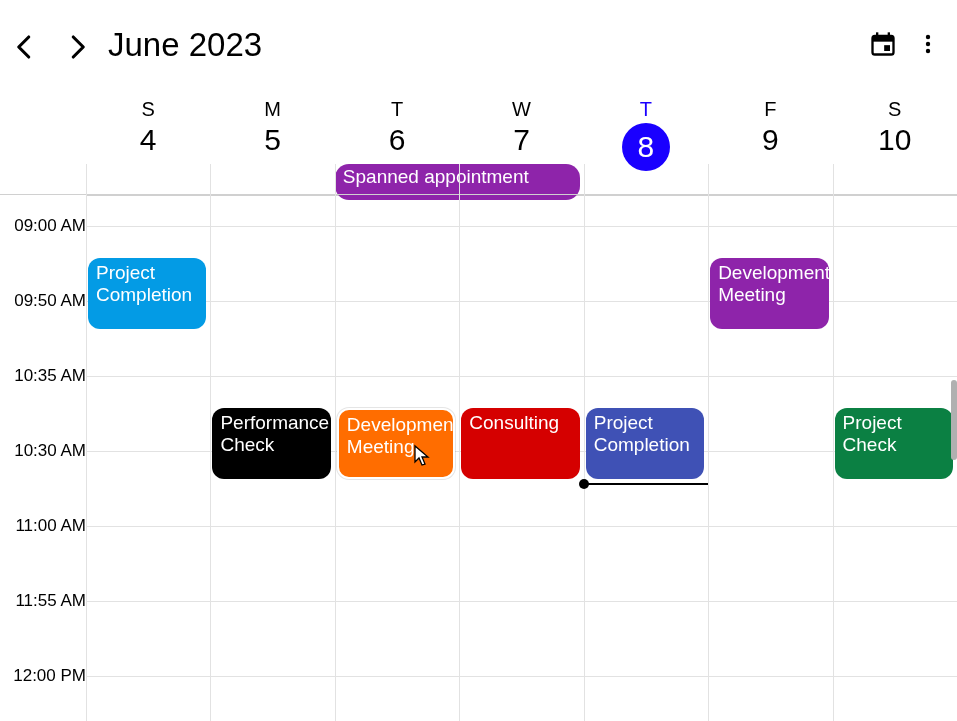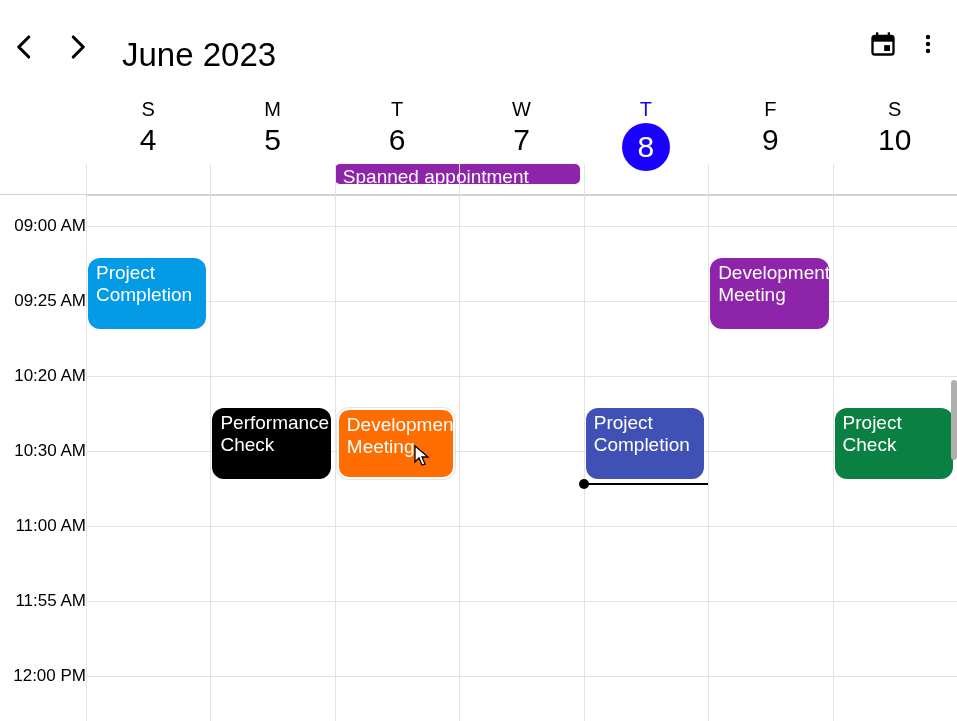--- a/index.html
+++ b/index.html
@@ -15,22 +15,22 @@
     position: absolute; left: 0; top: 0; right: 0; height: 92px;
   }
   .nav-prev, .nav-next {
     position: absolute; top: 32px; width: 30px; height: 30px;
     cursor: pointer;
   }
   .nav-prev { left: 10px; }
   .nav-next { left: 62px; }
   .nav-prev svg, .nav-next svg { width: 100%; height: 100%; }
   .title {
-    position: absolute; left: 108px; top: 36px;
-    font-size: 33px; font-weight: 400; margin-left: 14px;
+    position: absolute; left: 108px; top: 26px;
+    font-size: 33px; font-weight: 400;
   }
   .today-btn {
     position: absolute; right: 60px; top: 30px; width: 28px; height: 28px;
     cursor: pointer;
   }
   .more-btn {
     position: absolute; right: 17px; top: 30px; width: 24px; height: 28px;
     cursor: pointer;
   }
   .today-btn svg, .more-btn svg { width: 100%; height: 100%; }
@@ -51,23 +51,23 @@
   
   .allday-row {
     position: absolute; left: 86px; right: 0; top: 164px; height: 32px;
     border-bottom: 1px solid #d0d0d0;
   }
   .allday-row::after {
     content: ""; position: absolute; left: -86px; right: 0; bottom: 0;
     height: 1px; background: #d0d0d0;
   }
   .allday-evt {
-    position: absolute; top: 0; height: 20px;
+    position: absolute; top: 0; height: 36px;
     color: #fff; font-size: 19px; padding: 2px 8px 0 8px;
-    border-radius: 5px; white-space: nowrap; overflow: hidden;
+    border-radius: 14px; white-space: nowrap; overflow: hidden;
   }
   
   .time-gutter {
     position: absolute; left: 0; top: 196px; width: 86px; bottom: 0;
     font-size: 17px;
   }
   .time-label {
     position: absolute; left: 8px; width: 78px; text-align: right;
     transform: translateY(-50%);
   }
@@ -165,22 +165,22 @@
       <div class="dnum">10</div>
     </div>
   </div>
 
 <div class="allday-row" id="allday-row">
     <div class="allday-evt" style="left: 248.86px; width: 244.86px; background: rgb(142, 36, 170);">Spanned appointment</div>
   </div>
 
 <div class="time-gutter" id="time-gutter">
     <div class="time-label" style="top: 30px;">09:00 AM</div>
-    <div class="time-label" style="top: 105px;">09:25 AM</div>
-    <div class="time-label" style="top: 180px;">10:20 AM</div>
+    <div class="time-label" style="top: 105px;">09:50 AM</div>
+    <div class="time-label" style="top: 180px;">10:35 AM</div>
     <div class="time-label" style="top: 255px;">10:30 AM</div>
     <div class="time-label" style="top: 330px;">11:00 AM</div>
     <div class="time-label" style="top: 405px;">11:55 AM</div>
     <div class="time-label" style="top: 480px;">12:00 PM</div>
   </div>
 
 <div class="grid" id="grid">
     <div class="hline" style="top: 30px;"></div>
     <div class="hline" style="top: 105px;"></div>
     <div class="hline" style="top: 180px;"></div>
@@ -191,20 +191,21 @@
     <div class="vline" style="left: 0px;"></div>
     <div class="vline" style="left: 124.43px;"></div>
     <div class="vline" style="left: 248.86px;"></div>
     <div class="vline" style="left: 373.29px;"></div>
     <div class="vline" style="left: 497.72px;"></div>
     <div class="vline" style="left: 622.15px;"></div>
     <div class="vline" style="left: 746.58px;"></div>
     <div class="evt" style="left: 2px; width: 118.43px; top: 61.5px; height: 71px; background: rgb(3, 155, 229);">Project Completion</div>
     <div class="evt" style="left: 126.43px; width: 118.43px; top: 211.5px; height: 71px; background: #000000;">Performance Check</div>
     <div class="evt selected" style="left: 250.86px; width: 118.43px; top: 211.5px; height: 71px; background: rgb(255, 109, 0);">Development Meeting</div>
+    <div class="evt" style="left: 375.29px; width: 118.43px; top: 211.5px; height: 71px; background: rgb(213, 0, 0);">Consulting</div>
     <div class="evt" style="left: 499.72px; width: 118.43px; top: 211.5px; height: 71px; background: rgb(63, 81, 181);">Project Completion</div>
     <div class="evt" style="left: 624.15px; width: 118.43px; top: 61.5px; height: 71px; background: rgb(142, 36, 170);">Development Meeting</div>
     <div class="evt" style="left: 748.58px; width: 118.43px; top: 211.5px; height: 71px; background: rgb(11, 128, 67);">Project Check</div>
     <div class="now-line" style="top: 286.5px; left: 497.72px; width: 124.43px;"></div>
     <div class="now-dot" style="top: 287.5px; left: 497.72px;"></div>
     <div class="cursor-arrow" style="left: 326.86px; top: 247.5px;"><svg viewBox="0 0 20 24">
         <path d="M2 2 L2 18 L6 14 L9 21 L12 20 L9 13 L15 13 Z" fill="#fff" stroke="#000" stroke-width="1.3"></path>
       </svg></div>
   </div>
 

